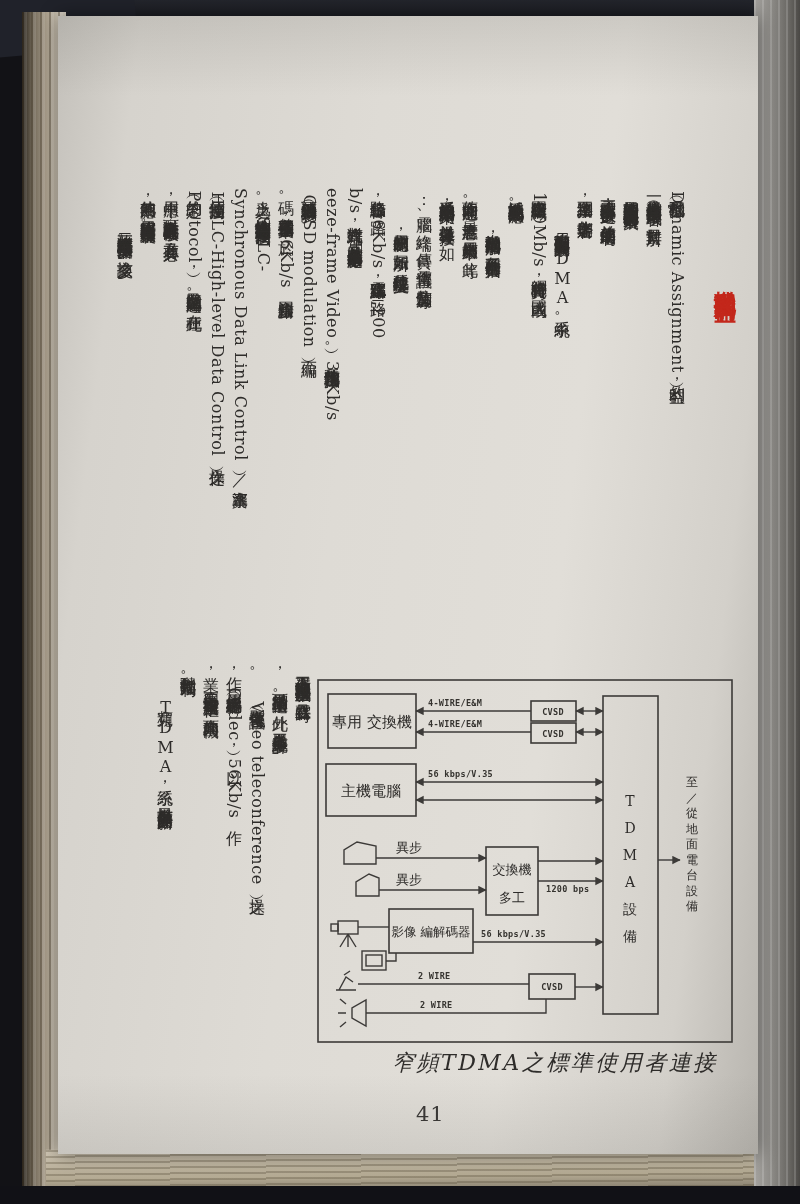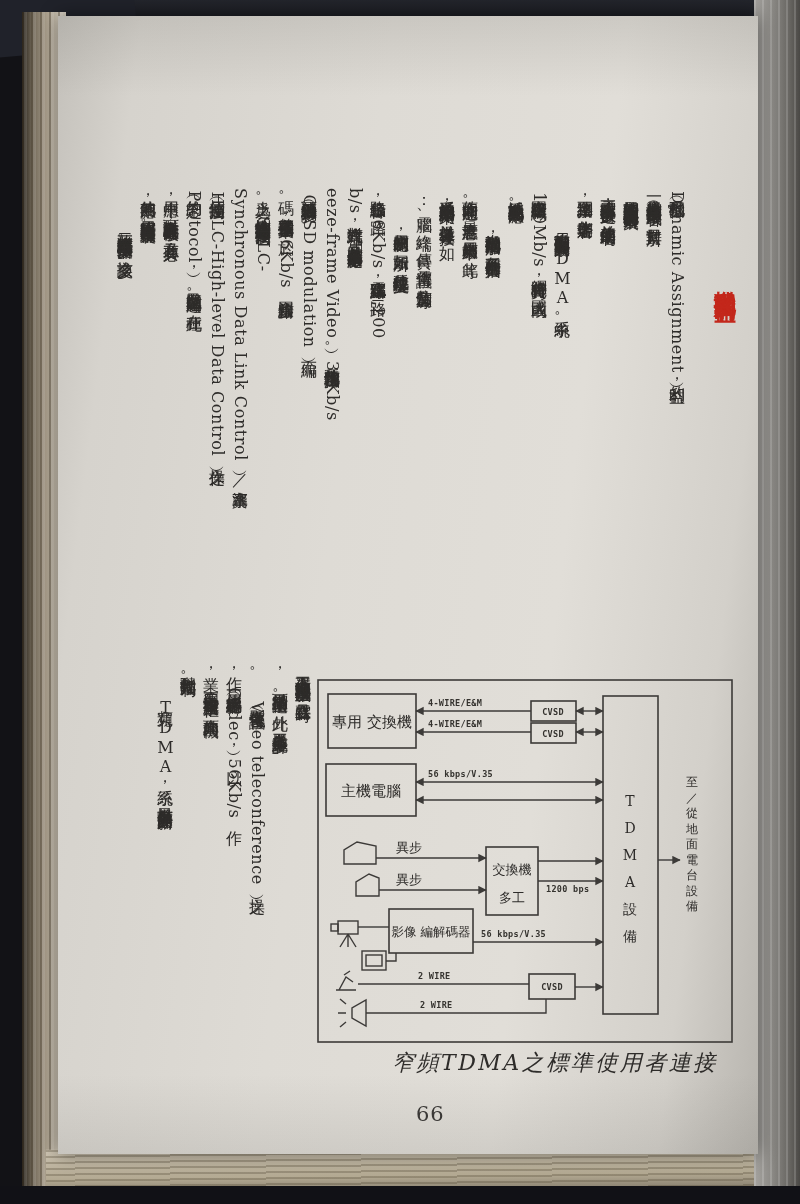--- a/index.html
+++ b/index.html
@@ -168,13 +168,13 @@
   <path class="icon" d="M36,334 L36,344 L50,352 L50,326 Z M30,330 L24,325 M30,339 L22,339 M30,348 L24,353"></path>
   <path class="dline" d="M50,339 L230,339 L230,325"></path>
   <text class="dlab" x="104" y="334">2 WIRE</text>
   <line class="dline" x1="259" y1="313" x2="287" y2="313" marker-end="url(#ah)"></line>
 
   <line class="dline" x1="342" y1="186" x2="364" y2="186" marker-end="url(#ah)"></line>
   <text class="cjk-label" font-size="12" text-anchor="middle" x="376"><tspan x="376" y="112">至</tspan><tspan x="376" y="127.5">／</tspan><tspan x="376" y="143">從</tspan><tspan x="376" y="158.5">地</tspan><tspan x="376" y="174">面</tspan><tspan x="376" y="189.5">電</tspan><tspan x="376" y="205">台</tspan><tspan x="376" y="220.5">設</tspan><tspan x="376" y="236">備</tspan></text>
 </svg>
 
 <div class="layer" id="figure-caption">窄頻TDMA之標準使用者連接</div>
-<div class="layer" id="page-number">66</div>
+<div class="layer" id="page-number">41</div>
 
 </body></html>

